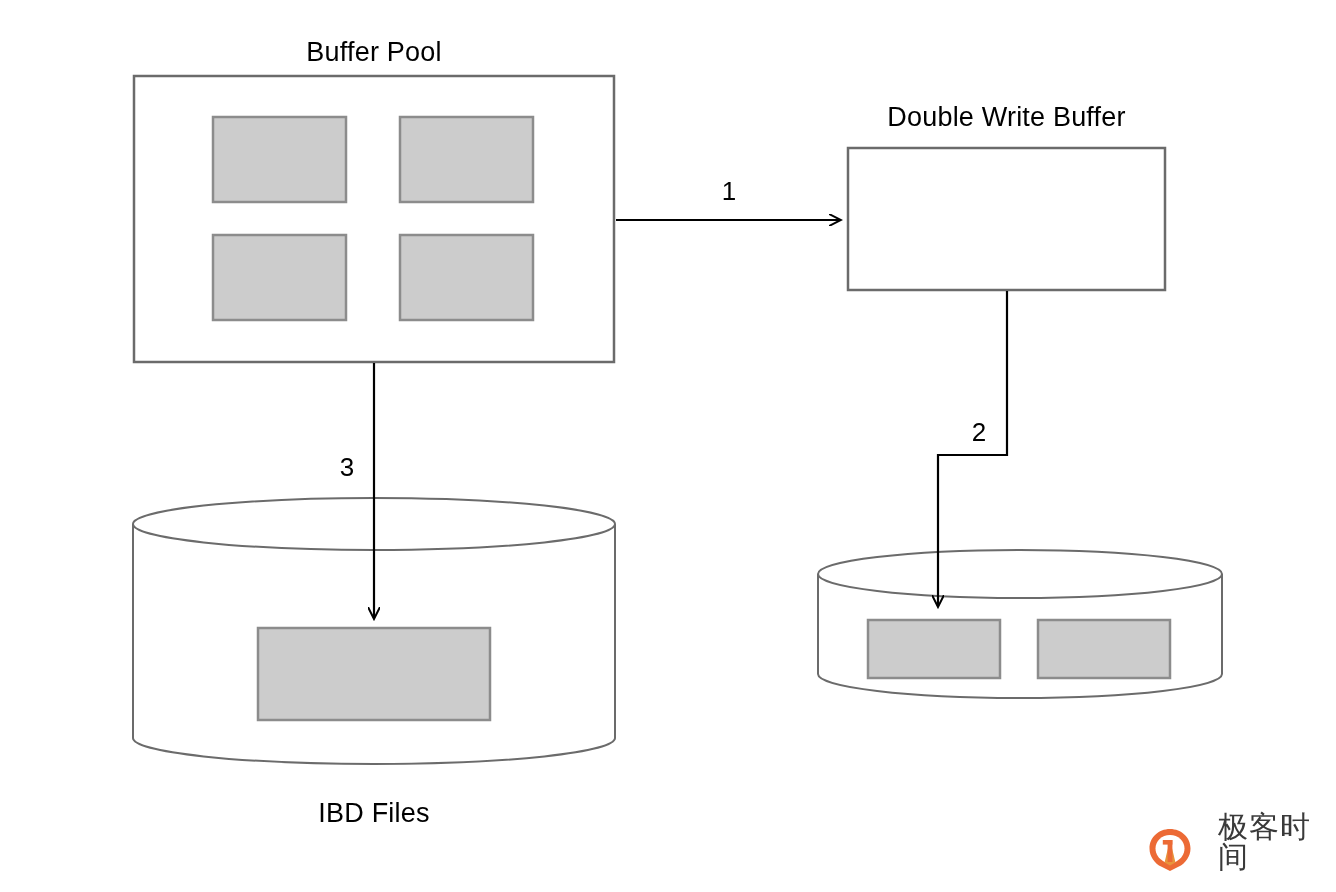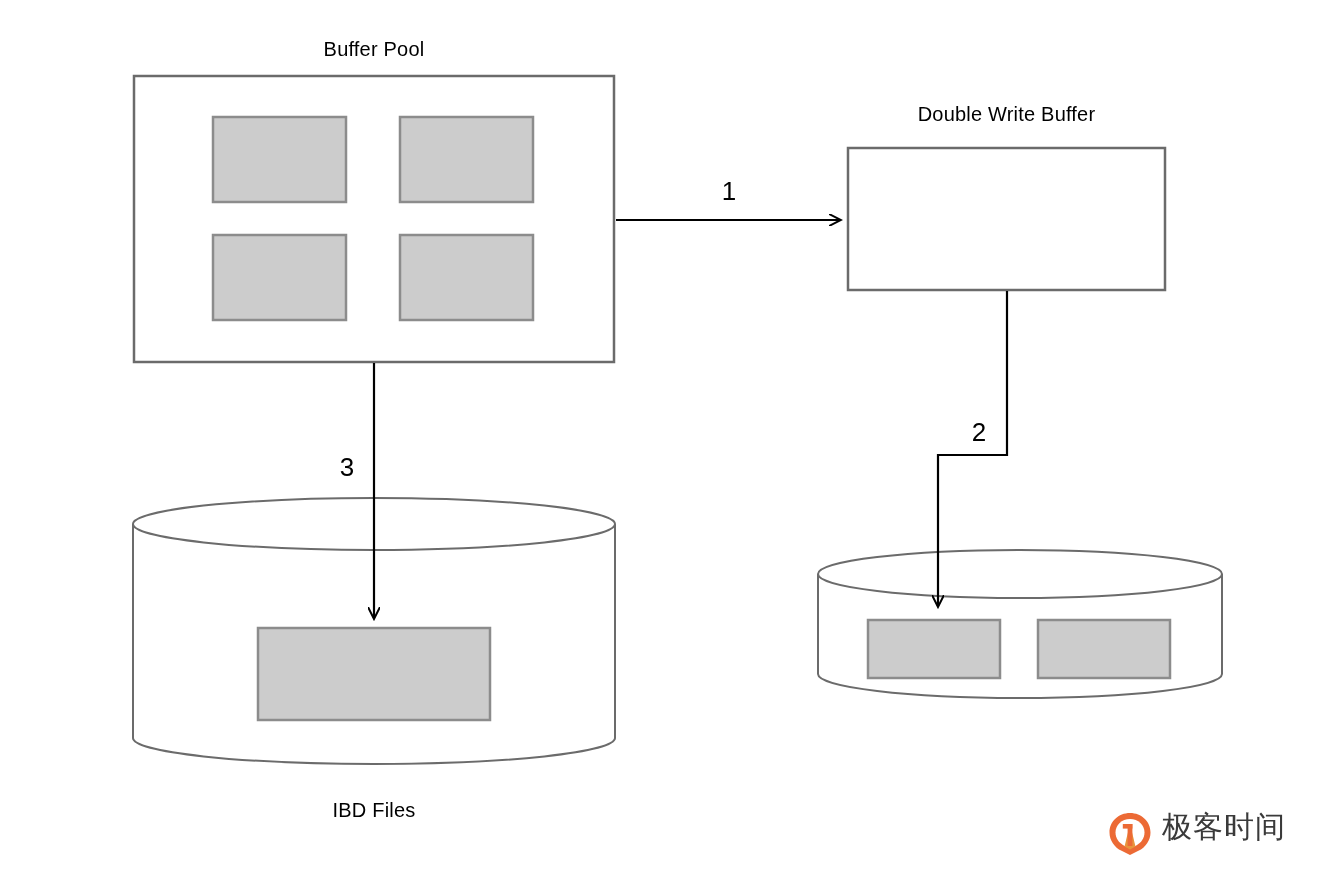--- a/index.html
+++ b/index.html
@@ -27,35 +27,35 @@
   }
   .lbl {
     position: absolute;
     font-family: "Liberation Sans", "DejaVu Sans", sans-serif;
     color: #000000;
     white-space: nowrap;
     text-align: center;
     line-height: 1;
   }
   .title-lbl {
-    font-size: 20px;
+    font-size: 27px;
     letter-spacing: 0.2px;
   }
   .step-lbl {
     font-size: 26px;
     font-weight: 400;
   }
   
   #brand {
     position: absolute;
-    left: 1108px;
+    left: 1148px;
     top: 812px;
     display: flex;
-    align-items: flex-start;
-    gap: 10px;
+    align-items: flex-end;
+    gap: 26px;
   }
   #brand .mark {
     width: 44px;
     height: 44px;
     position: relative;
     flex: 0 0 auto;
   }
   #brand .brand-text {
     font-family: "DejaVu Sans", "Liberation Sans", sans-serif;
     font-size: 30px;

